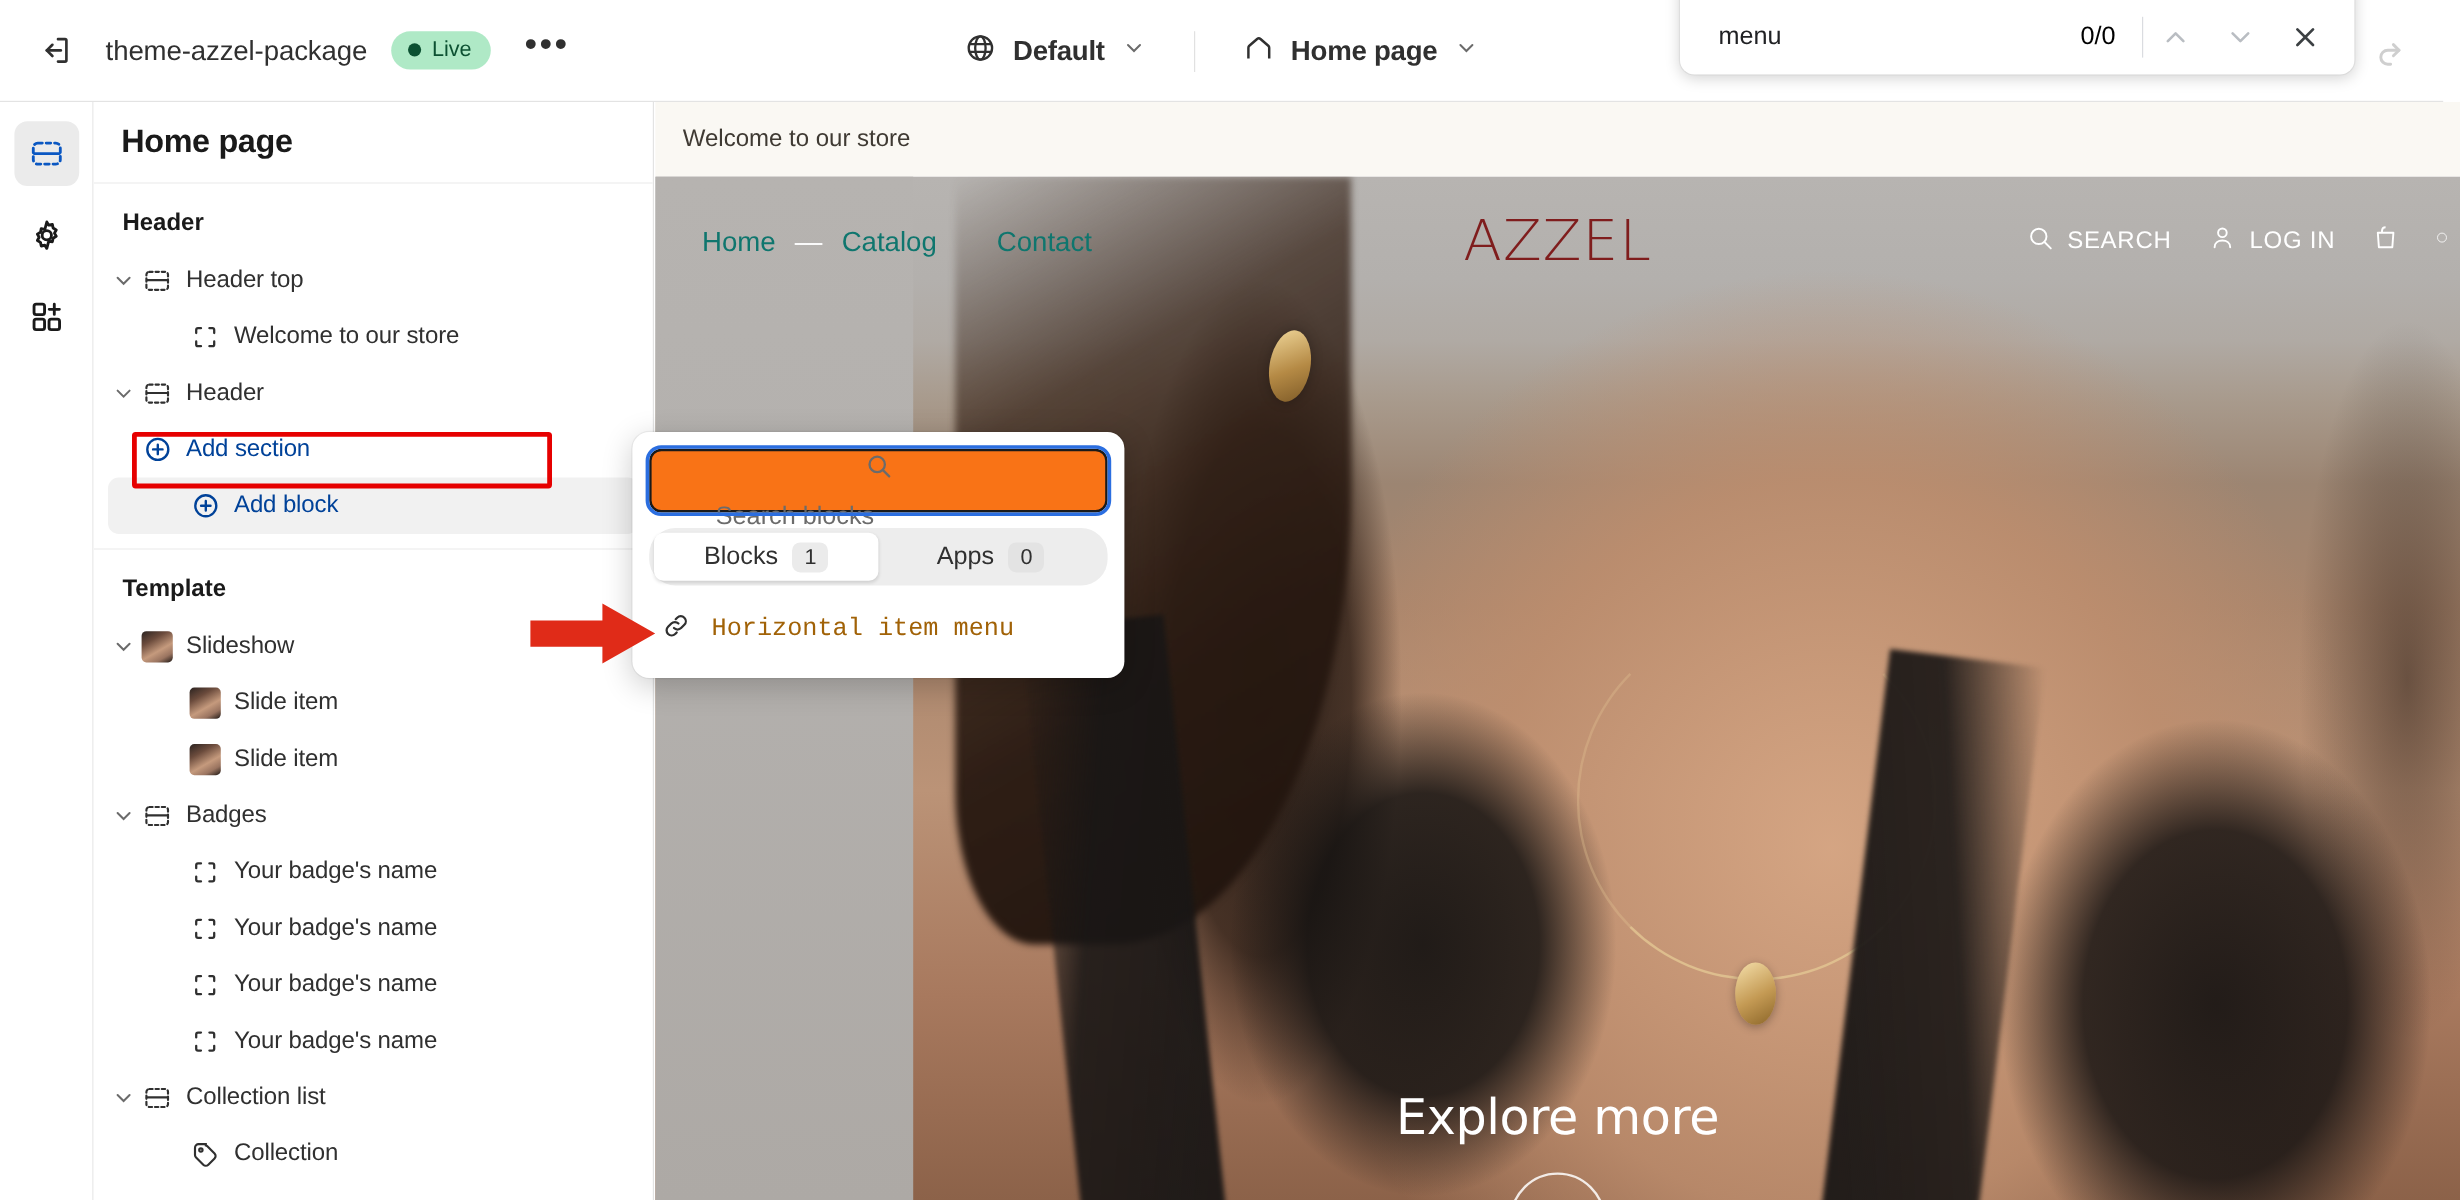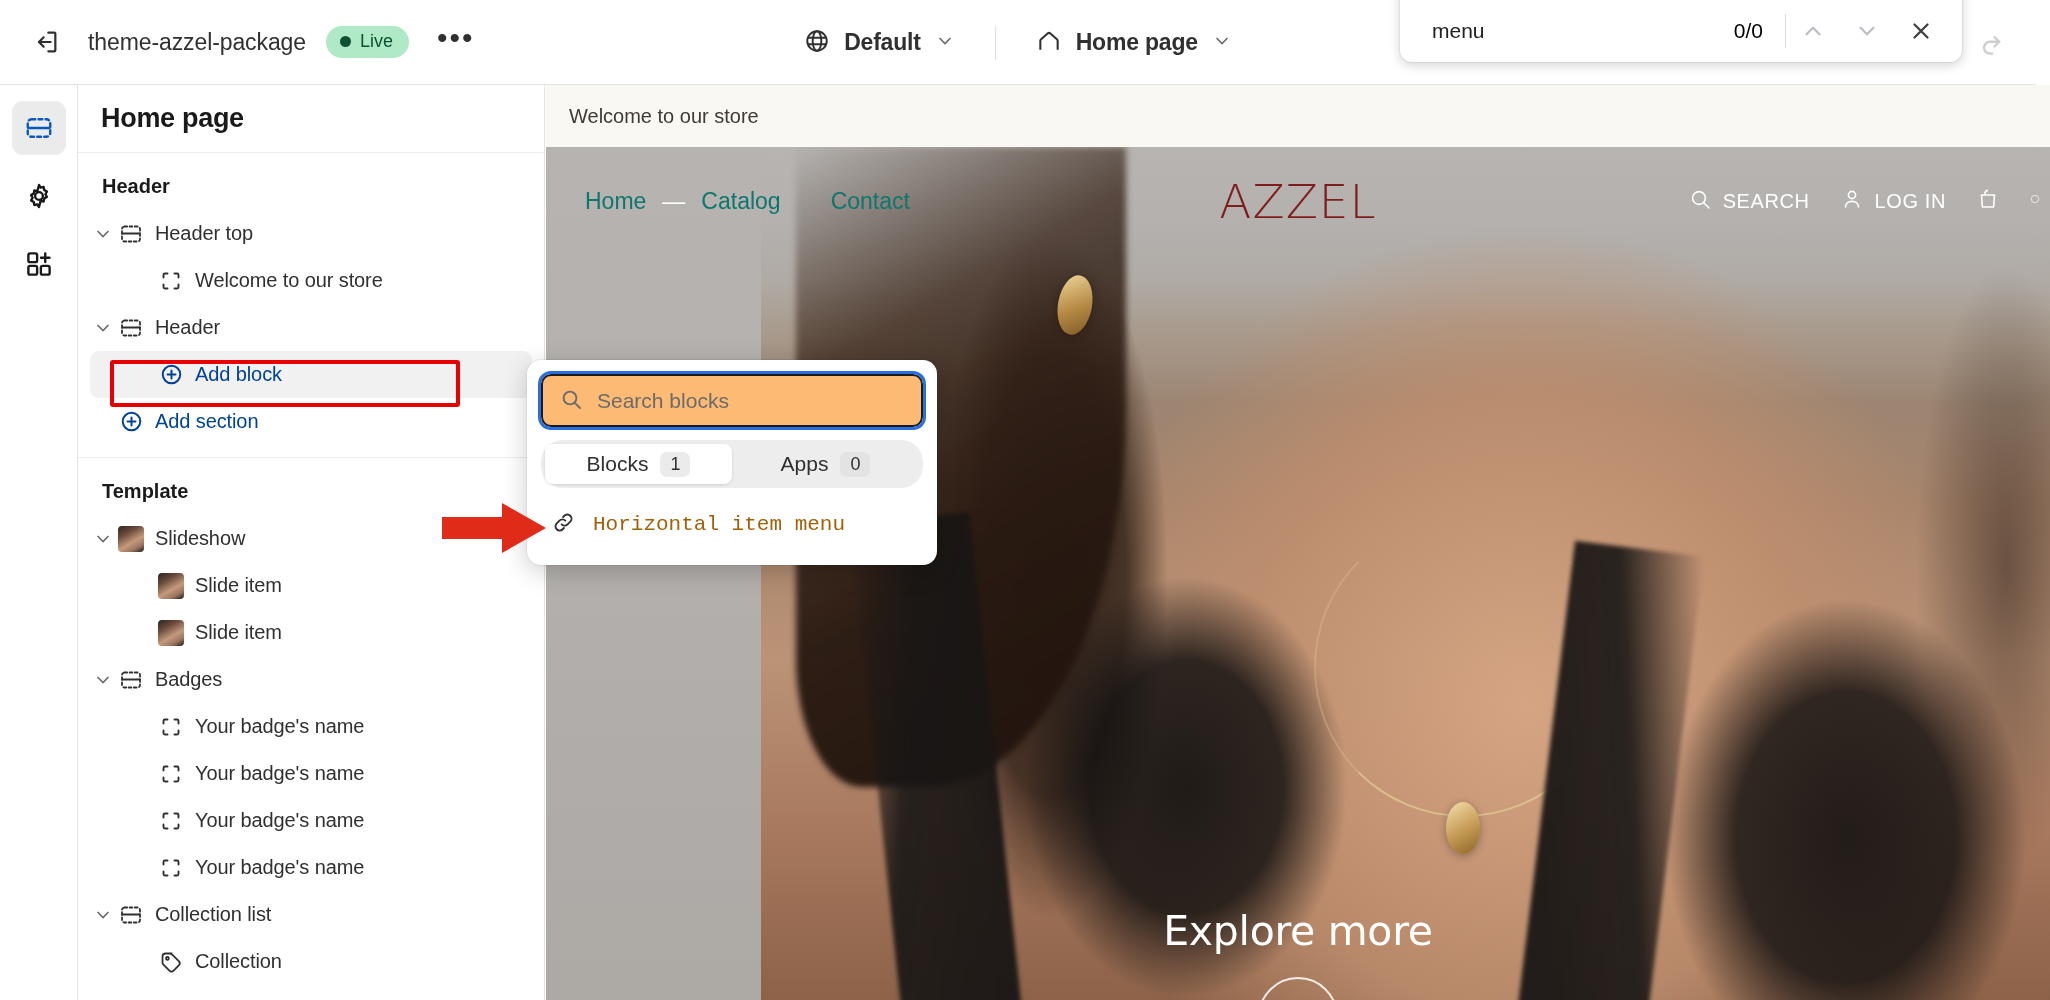--- a/index.html
+++ b/index.html
@@ -132,23 +132,23 @@
   .hero-cta .circ { margin-top: 22px; width: 80px; height: 80px; border: 2px solid rgba(255,255,255,.85); border-radius:50%; display:flex; align-items:center; justify-content:center; cursor:pointer; }
 
   
   .popover {
     position: absolute; left: 527px; top: 360px; width: 410px; height: 205px;
     background: #ffffff; border-radius: 14px;
     box-shadow: 0 6px 26px rgba(0,0,0,.20), 0 0 0 1px rgba(0,0,0,.05);
     z-index: 20; padding: 14px;
   }
   .po-search {
-    height: 53px; border-radius: 10px; background: #fdba74;
+    height: 53px; border-radius: 10px; background: #f97316;
     border: 2px solid #1a1a1a; outline: 3px solid #2b6ee0; outline-offset: 0px;
-    display:flex; align-items:center; padding: 0 16px; gap: 14px;
+    display:flex; align-items:center; padding: 0 16px; gap: 14px; flex-direction: column;
   }
   .po-search input { flex:1; border:none; outline:none; background:transparent; font-size: 21px; color:#303030; font-family: "Liberation Sans", sans-serif; }
   .po-search input::placeholder { color:#6b6b6b; }
   .po-tabs { margin-top: 13px; height: 48px; background:#ededed; border-radius: 22px; display:flex; padding: 4px; }
   .po-tab { flex:1; display:flex; align-items:center; justify-content:center; gap: 12px; border-radius: 8px; font-size: 21px; color:#303030; cursor:pointer; }
   .po-tab.active { background:#ffffff; box-shadow: 0 1px 3px rgba(0,0,0,.12); }
   .po-tab .cnt { background:#e3e3e3; border-radius: 7px; font-size: 18px; padding: 2px 10px; color:#303030; }
   .po-tab.active .cnt { background:#ebebeb; }
   .po-item { margin-top: 10px; height: 52px; border-radius: 9px; display:flex; align-items:center; gap: 17px; padding: 0 10px; cursor:pointer; }
   .po-item .lbl { font-size: 21px; color:#a16207;font-family:Liberation Mono, monospace; }
@@ -308,39 +308,39 @@
               </svg>
             </span>
             <span class="tico">
               <svg width="24" height="24" viewBox="0 0 24 24" fill="none" stroke="#303030" stroke-width="1.8" stroke-linecap="round">
                 <rect x="3" y="4.5" width="18" height="15" rx="2.4" stroke-dasharray="2.8 2.4"></rect>
                 <path d="M3.4 11.5h17.2"></path>
               </svg>
             </span>
             <span class="lbl">Header</span>
           </div>
-          <div class="sb-row ind-2 blue addblock">
+          <div class="sb-row ind-1 blue">
             <span class="caret"></span>
             <span class="tico">
               <svg width="25" height="25" viewBox="0 0 24 24" fill="none" stroke="#004299" stroke-width="1.9" stroke-linecap="round">
                 <circle cx="12" cy="12" r="8.4"></circle>
                 <path d="M12 8.2v7.6M8.2 12h7.6"></path>
               </svg>
             </span>
-            <span class="lbl">Add block</span>
-          </div>
-          <div class="sb-row ind-1 blue">
+            <span class="lbl">Add section</span>
+          </div>
+          <div class="sb-row ind-2 blue addblock">
             <span class="caret"></span>
             <span class="tico">
               <svg width="25" height="25" viewBox="0 0 24 24" fill="none" stroke="#004299" stroke-width="1.9" stroke-linecap="round">
                 <circle cx="12" cy="12" r="8.4"></circle>
                 <path d="M12 8.2v7.6M8.2 12h7.6"></path>
               </svg>
             </span>
-            <span class="lbl">Add section</span>
+            <span class="lbl">Add block</span>
           </div>
         </div>
         <div class="sb-group">
           <div class="sb-grouptitle">Template</div>
           <div class="sb-row ind-1">
             <span class="caret">
               <svg width="20" height="20" viewBox="0 0 24 24" fill="none" stroke="#6b6b6b" stroke-width="2" stroke-linecap="round">
                 <path d="M6 9l6 6 6-6"></path>
               </svg>
             </span>

